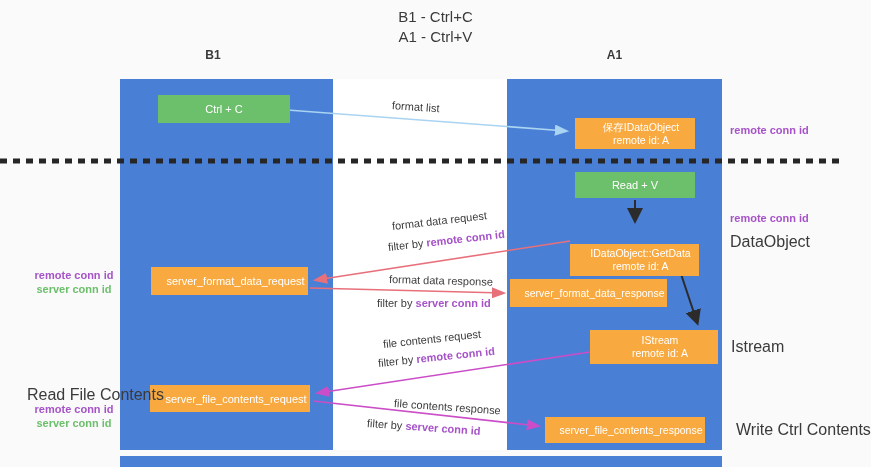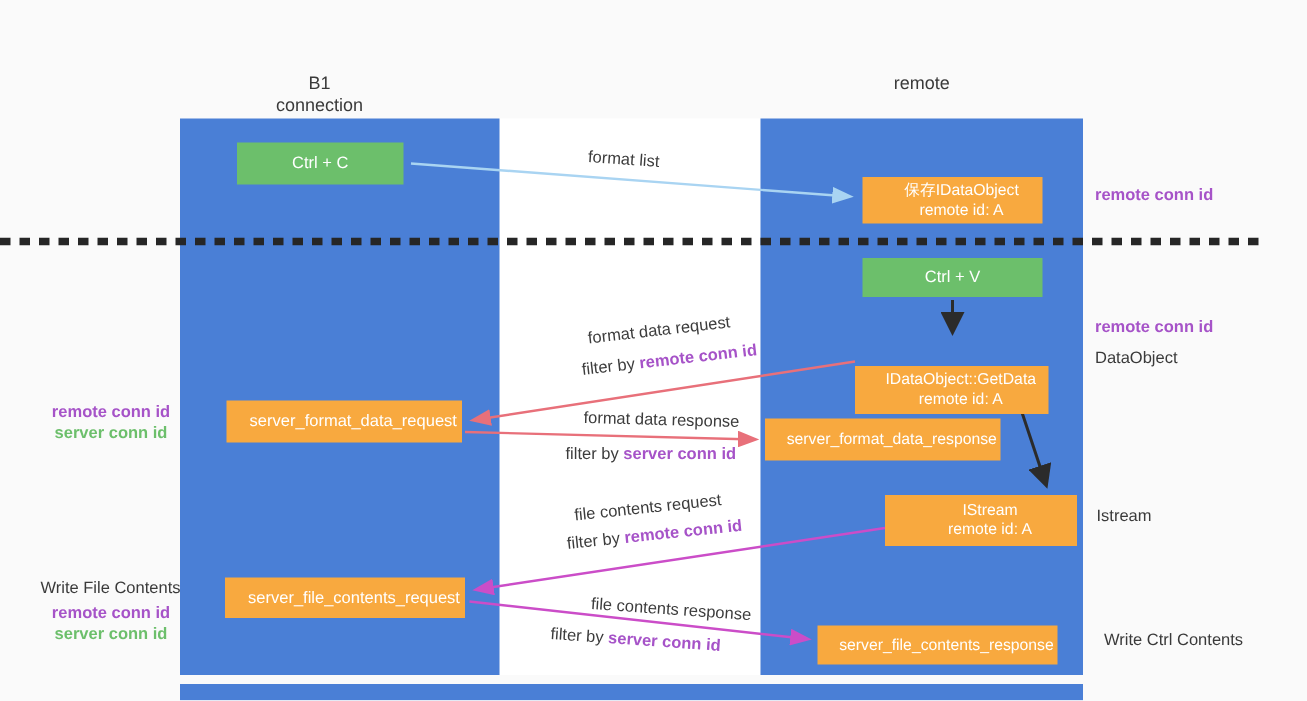--- a/index.html
+++ b/index.html
@@ -6,52 +6,55 @@
   #canvas{
     position:relative;width:871px;height:467px;overflow:hidden;
     background:#fafafa;
     font-family:"Liberation Sans", sans-serif;
     color:#3a3a3a;
   }
   .abs{position:absolute;}
   #midband{background:#ffffff;}
   .col{background:#4a7fd6;}
   .title-block{left:0;top:7px;width:871px;text-align:center;font-size:15px;line-height:20px;color:#3a3a3a;}
-  .colhead{text-align:center;font-size:12px;line-height:15px;color:#3a3a3a;}
+  .colhead{text-align:center;font-size:12px;line-height:15px;color:#3a3a3a;font-weight:bold;}
   .node{display:flex;flex-direction:column;align-items:center;justify-content:center;
         text-align:center;color:#ffffff;box-sizing:border-box;}
   .node.orange{background:#f8a93f;padding-left:12px;}
   .node.green{background:#6cbf6b;}
   .node .nl{font-size:10.5px;line-height:13px;white-space:nowrap;}
   .node.single{font-size:11px;}
   .node.smalltext{font-size:10.5px;}
   .edge-label{font-size:11px;color:#3c3c3c;white-space:nowrap;transform-origin:left center;}
   .purple{color:#a653c8;font-weight:bold;}
   .greentx{color:#6cbf6b;font-weight:bold;}
-  .side-label{font-size:11px;color:#3a3a3a;white-space:nowrap;}
+  .side-label{font-size:16px;color:#3a3a3a;white-space:nowrap;}
   .conn-ids{font-size:11px;line-height:14px;font-weight:bold;text-align:center;white-space:nowrap;}
   svg{position:absolute;left:0;top:0;}
 </style>
 </head>
 <body>
 
 <div id="canvas">
 
   <div class="abs" id="midband" style="left:333px;top:79px;width:174px;height:371px"></div>
   <div class="abs col" style="left:120px;top:79px;width:213px;height:371px"></div>
   <div class="abs col" style="left:507px;top:79px;width:215px;height:371px"></div>
   <div class="abs col" style="left:120px;top:456px;width:602px;height:11px"></div>
 
+  <div class="abs title-block">
+    <div>B1 - Ctrl+C</div>
+    <div>A1 - Ctrl+V</div>
+  </div>
 
   <div class="abs colhead" style="left:118px;top:48px;width:190px">
     <div>B1</div>
-    <div>connection</div>
   </div>
   <div class="abs colhead" style="left:507px;top:48px;width:215px">
-    <div>remote</div>
+    <div>A1</div>
   </div>
 
   <svg width="871" height="467" viewBox="0 0 871 467">
     <defs>
       <marker id="mh-blue" markerWidth="9" markerHeight="7" refX="7" refY="3.5" orient="auto">
         <path d="M0,0 L9,3.5 L0,7 Z" fill="#a9d4f2"></path>
       </marker>
       <marker id="mh-red" markerWidth="9" markerHeight="7" refX="7" refY="3.5" orient="auto">
         <path d="M0,0 L9,3.5 L0,7 Z" fill="#e8707a"></path>
       </marker>
@@ -65,31 +68,31 @@
     <line x1="0" y1="161" x2="845" y2="161" stroke="#262626" stroke-width="5" stroke-dasharray="7 6"></line>
     <line x1="274" y1="109" x2="566" y2="131" stroke="#a9d4f2" stroke-width="1.6" marker-end="url(#mh-blue)"></line>
     <line x1="635" y1="200" x2="635" y2="220" stroke="#2b2b2b" stroke-width="2" marker-end="url(#mh-blk)"></line>
     <line x1="570" y1="241" x2="316" y2="280" stroke="#e8707a" stroke-width="1.6" marker-end="url(#mh-red)"></line>
     <line x1="310" y1="288" x2="503" y2="293" stroke="#e8707a" stroke-width="1.6" marker-end="url(#mh-red)"></line>
     <line x1="676" y1="259" x2="697" y2="322" stroke="#2b2b2b" stroke-width="2" marker-end="url(#mh-blk)"></line>
     <line x1="590" y1="352" x2="318" y2="393" stroke="#cb4dc8" stroke-width="1.6" marker-end="url(#mh-mag)"></line>
     <line x1="313" y1="401" x2="538" y2="426" stroke="#cb4dc8" stroke-width="1.6" marker-end="url(#mh-mag)"></line>
   </svg>
 
-  <div class="abs node green single" style="left:158px;top:95px;width:111px;height:28px">
+  <div class="abs node green single" style="left:158px;top:95px;width:132px;height:28px">
     <span>Ctrl + C</span>
   </div>
 
   <div class="abs node orange" style="left:575px;top:118px;width:120px;height:31px">
     <div class="nl">保存IDataObject</div>
     <div class="nl">remote id: A</div>
   </div>
 
   <div class="abs node green single" style="left:575px;top:172px;width:120px;height:26px">
-    <span>Ctrl + V</span>
+    <span>Read + V</span>
   </div>
 
   <div class="abs node orange" style="left:570px;top:244px;width:129px;height:32px">
     <div class="nl">IDataObject::GetData</div>
     <div class="nl">remote id: A</div>
   </div>
 
   <div class="abs node orange smalltext single" style="left:510px;top:279px;width:157px;height:28px">
     <span>server_format_data_response</span>
   </div>
@@ -140,19 +143,19 @@
   <div class="abs conn-ids purple" style="left:730px;top:123px">remote conn id</div>
   <div class="abs conn-ids purple" style="left:730px;top:211px">remote conn id</div>
   <div class="abs side-label" style="left:730px;top:233px">DataObject</div>
   <div class="abs side-label" style="left:731px;top:338px">Istream</div>
   <div class="abs side-label" style="left:736px;top:421px">Write Ctrl Contents</div>
 
   <div class="abs conn-ids" style="left:24px;top:268px;width:100px">
     <div class="purple">remote conn id</div>
     <div class="greentx">server conn id</div>
   </div>
-  <div class="abs side-label" style="left:27px;top:386px">Write File Contents</div>
+  <div class="abs side-label" style="left:27px;top:386px">Read File Contents</div>
   <div class="abs conn-ids" style="left:24px;top:402px;width:100px">
     <div class="purple">remote conn id</div>
     <div class="greentx">server conn id</div>
   </div>
 
 </div>
 
 </body></html>

